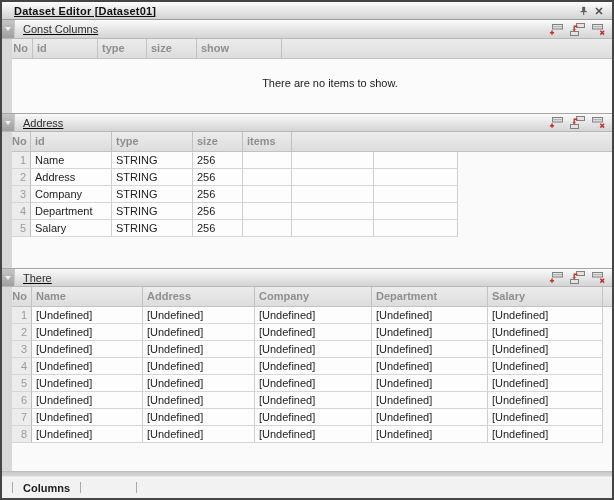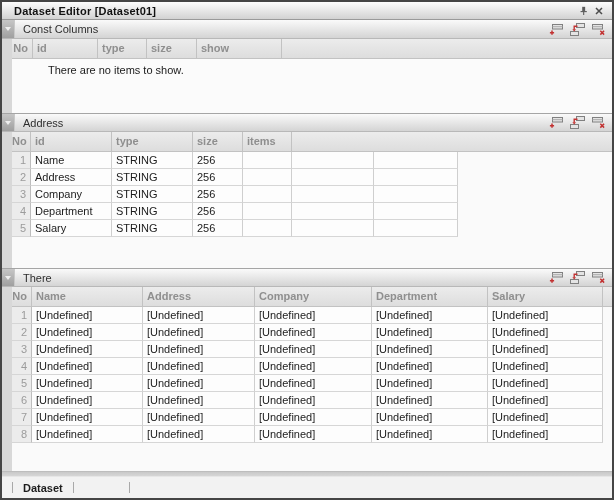--- a/index.html
+++ b/index.html
@@ -14,29 +14,29 @@
     position:relative;
   }
   
   .titlebar{
     height:18px;flex:none;
     background:linear-gradient(#fdfdfd,#d2d2d2);
     border-bottom:1px solid #9a9a9a;
     display:flex;align-items:center;
     padding:0 5px 0 12px;
   }
-  .titlebar .title{font-weight:bold;color:#111;flex:1;letter-spacing:.2px;}
+  .titlebar .title{font-weight:bold;color:#111;flex:1;letter-spacing:.2px;text-decoration:underline;}
   .win-btn{width:16px;height:14px;display:flex;align-items:center;justify-content:center;cursor:default;}
   
   .sec-header{
     height:19px;flex:none;
     background:linear-gradient(#fafafa 0%,#e9e9e9 45%,#d4d4d4 100%);
     border-top:1px solid #a5a5a5;
     border-bottom:1px solid #b8b8b8;
-    display:flex;align-items:center;
+    display:flex;align-items:center;text-decoration:underline;
   }
   .collapse-btn{
     width:13px;height:100%;flex:none;
     background:linear-gradient(#c6c6c6,#9f9f9f);
     border-right:1px solid #c9c9c9;
     display:flex;align-items:center;justify-content:center;
   }
   .collapse-btn .tri{
     width:0;height:0;border-left:3.5px solid transparent;border-right:3.5px solid transparent;
     border-top:4.5px solid #efefef;
@@ -95,21 +95,21 @@
   .grid-rows .c0{width:20px;flex:none;}
   .grid-rows .c1{width:111px;flex:none;}
   .grid-rows .c2{width:112px;flex:none;}
   .grid-rows .c3{width:117px;flex:none;}
   .grid-rows .c4{width:116px;flex:none;}
   .grid-rows .c5{width:115px;flex:none;}
   .sec-const-body{height:74px;flex:none;background:#fbfbfb;}
   .sec-cols-body{height:136px;flex:none;}
   .sec-rows-body{flex:1;}
   .empty-msg{
-    text-align:left;color:#1a1a1a;padding-top:5px;margin-left:46px;
+    text-align:center;color:#1a1a1a;padding-top:18px;margin-left:46px;
   }
   
   .divider{height:6px;flex:none;background:linear-gradient(#c9c9c9,#d6d6d6);border-top:1px solid #bdbdbd;border-bottom:1px solid #e6e6e6;}
   .tabbar{
     height:21px;flex:none;background:#f2f2f2;
     display:flex;align-items:center;gap:8px;padding-left:10px;
   }
   .tab-sep{width:1px;height:11px;background:#a9a9a9;}
   .tab{padding:0 2px;cursor:default;}
   .tab.active{font-weight:bold;color:#1d1d1d;}
@@ -375,19 +375,19 @@
           <div class="cell c3">[Undefined]</div>
           <div class="cell c4">[Undefined]</div>
           <div class="cell c5">[Undefined]</div>
         </div>
       </div>
   </div>
 
   <div class="divider"></div>
   <div class="tabbar">
     <span class="tab-sep"></span>
-    <span class="tab active">Dataset</span>
+    <span class="tab active">Columns</span>
     <span class="tab-sep"></span>
     <span class="tab inactive">Source</span>
     <span class="tab-sep"></span>
   </div>
 
 </div>
 
 </body></html>

